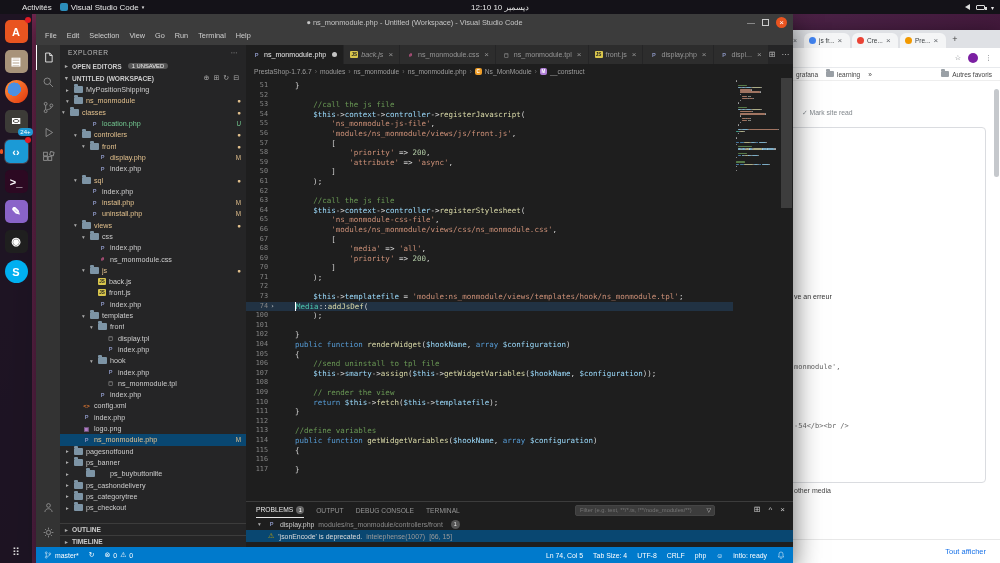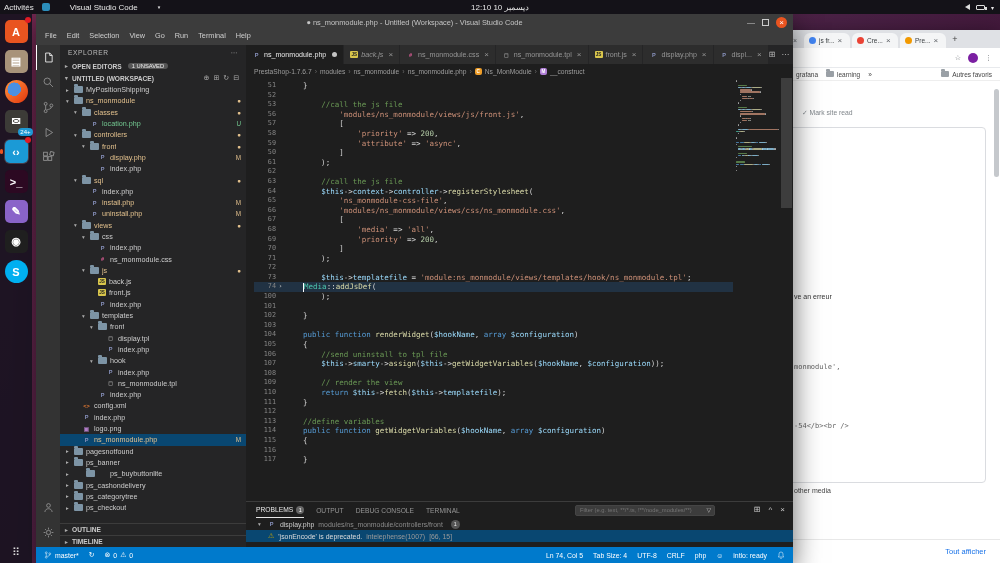--- a/index.html
+++ b/index.html
@@ -3,21 +3,21 @@
 <meta charset="utf-8">
 <style>
 *{margin:0;padding:0;box-sizing:border-box}
 html,body{background:#000}
 #screen{position:relative;width:1000px;height:563px;overflow:hidden;
   background:linear-gradient(135deg,#772953 0%,#4a2145 55%,#2c001e 100%);
   font-family:"Liberation Sans",sans-serif;color:#ccc}
 
 #topbar{position:absolute;left:0;top:0;width:1000px;height:14px;background:#141218;z-index:60;
   display:flex;align-items:center;font-size:8px;color:#e6e6e6}
-.tb-left{display:flex;align-items:flex-end;gap:8px;padding-left:4px;z-index:2}
+.tb-left{display:flex;align-items:flex-end;gap:8px;padding-left:22px;z-index:2}
 .tb-appicon{width:8px;height:8px;background:#2c8ebb;border-radius:2px;display:inline-block}
 .tb-clock{position:absolute;left:0;right:0;text-align:center;font-size:8px}
 .tb-right{margin-left:auto;display:flex;align-items:center;gap:6px;padding-right:6px;z-index:2}
 .vol-tri{display:inline-block;width:0;height:0;border-top:3px solid transparent;border-bottom:3px solid transparent;border-right:5px solid #ddd}
 .batt{display:inline-block;width:9px;height:5px;border:1px solid #ddd;border-radius:1px;position:relative}
 .batt::after{content:"";position:absolute;right:-3px;top:1px;width:2px;height:3px;background:#ddd}
 
 #dock{position:absolute;left:0;top:14px;width:32px;height:549px;background:rgba(24,18,31,.92);z-index:55;
   display:flex;flex-direction:column;align-items:center;padding-top:5px;gap:5px}
 .dock-item{position:relative;width:25px;height:25px;border-radius:6px;display:flex;align-items:center;justify-content:center;
@@ -110,21 +110,21 @@
 .tab.preview .tab-label{font-style:italic}
 .tab .tclose{font-size:8px;margin-left:2px}
 .tab .dirty{width:5px;height:5px;border-radius:50%;background:#c4c4c4;margin-left:3px}
 .tab-actions{margin-left:auto;display:flex;align-items:center;gap:6px;padding-right:7px;color:#bbb;font-size:8px}
 .crumbs{height:14px;display:flex;align-items:center;gap:3px;padding-left:8px;color:#9d9d9d;font-size:6.7px;flex:0 0 auto}
 .crumb-sep{color:#6a6a6a;font-size:7px}
 .sym{width:7px;height:7px;border-radius:2px;font-size:4.6px;display:inline-flex;align-items:center;justify-content:center;color:#fff;font-weight:bold}
 .sym.cls{background:#ee9d28}.sym.mth{background:#b180d7}
 
 .code-area{flex:1;position:relative;overflow:hidden;font-family:"DejaVu Sans Mono",monospace}
-.code-lines{position:absolute;left:8px;top:3px;right:60px}
+.code-lines{position:absolute;left:0;top:3px;right:60px}
 .code-line{display:flex;height:9.6px;line-height:9.6px;font-size:7.5px}
 .code-line.current{background:rgba(38,79,120,.42)}
 .ln{width:22px;text-align:right;color:#858585;flex:0 0 auto;font-size:6.8px}
 .foldc{width:9px;color:#c5c5c5;text-align:center;font-size:6.5px;flex:0 0 auto}
 .code-text{white-space:pre}
 .tk-pl{color:#d4d4d4}.tk-cm{color:#6a9955}.tk-v{color:#9cdcfe}.tk-fn{color:#dcdcaa}
 .tk-st{color:#ce9178}.tk-kw{color:#569cd6}.tk-nu{color:#b5cea8}.tk-cl{color:#4ec9b0}
 .cursor{display:inline-block;width:1px;height:8.6px;background:#fff;vertical-align:middle}
 .minimap{position:absolute;right:14px;top:2px;width:46px;bottom:0}
 .mm-line{position:relative;height:2.2px}
@@ -153,21 +153,21 @@
 .sb-right{margin-left:auto;display:flex;align-items:center;gap:10px}
 </style>
 </head>
 <body>
 
 <div id="screen">
 
   <div id="topbar">
     <div class="tb-left">
       <span>Activités</span>
-      <span style="display:inline-flex;align-items:center;gap:20px">
+      <span style="display:inline-flex;align-items:center;gap:3px">
         <span class="tb-appicon"></span>
         <span>Visual Studio Code</span>
         <span style="font-size:5px">▾</span>
       </span>
     </div>
     <div class="tb-clock">ديسمبر 10 12:10</div>
     <div class="tb-right">
       <span><span class="vol-tri"></span></span>
       <span><span class="batt"></span></span>
       <span style="font-size:6px">▾</span>
@@ -370,21 +370,21 @@
               <span class="chev">▸</span>
               <span class="fico folder"></span>
               <span class="tree-label">MyPositionShipping</span>
             </div>
             <div class="tree-row" style="padding-left: 4px;">
               <span class="chev">▾</span>
               <span class="fico folder"></span>
               <span class="tree-label gold">ns_monmodule</span>
               <span class="git-badge gold">●</span>
             </div>
-            <div class="tree-row" style="padding-left: 12px;">
+            <div class="tree-row" style="padding-left: 0;">
               <span class="chev">▾</span>
               <span class="fico folder"></span>
               <span class="tree-label gold">classes</span>
               <span class="git-badge gold">●</span>
             </div>
             <div class="tree-row" style="padding-left: 20px; align-items: center;">
               <span class="chev"></span>
               <span class="fico" style="color: rgb(137, 147, 190);">P</span>
               <span class="tree-label green">location.php</span>
               <span class="git-badge green">U</span>
@@ -647,20 +647,30 @@
                 <span class="ln">52</span>
                 <span class="foldc"></span>
                 <span class="code-text"></span>
               </div>
               <div class="code-line">
                 <span class="ln">53</span>
                 <span class="foldc"></span>
                 <span class="code-text"><span class="tk-pl">        </span><span class="tk-cm">//call the js file</span></span>
               </div>
               <div class="code-line">
+                <span class="ln">54</span>
+                <span class="foldc"></span>
+                <span class="code-text"><span class="tk-pl">        </span><span class="tk-v">$this</span><span class="tk-pl">-&gt;</span><span class="tk-v">context</span><span class="tk-pl">-&gt;</span><span class="tk-v">controller</span><span class="tk-pl">-&gt;</span><span class="tk-fn">registerJavascript</span><span class="tk-pl">(</span></span>
+              </div>
+              <div class="code-line">
+                <span class="ln">55</span>
+                <span class="foldc"></span>
+                <span class="code-text"><span class="tk-pl">            </span><span class="tk-st">'ns_monmodule-js-file'</span><span class="tk-pl">,</span></span>
+              </div>
+              <div class="code-line">
                 <span class="ln">56</span>
                 <span class="foldc"></span>
                 <span class="code-text"><span class="tk-pl">            </span><span class="tk-st">'modules/ns_monmodule/views/js/front.js'</span><span class="tk-pl">,</span></span>
               </div>
               <div class="code-line">
                 <span class="ln">57</span>
                 <span class="foldc"></span>
                 <span class="code-text"><span class="tk-pl">            [</span></span>
               </div>
               <div class="code-line">
@@ -755,25 +765,20 @@
               </div>
               <div class="code-line">
                 <span class="ln">101</span>
                 <span class="foldc"></span>
                 <span class="code-text"></span>
               </div>
               <div class="code-line">
                 <span class="ln">102</span>
                 <span class="foldc"></span>
                 <span class="code-text"><span class="tk-pl">    }</span></span>
-              </div>
-              <div class="code-line">
-                <span class="ln">103</span>
-                <span class="foldc"></span>
-                <span class="code-text"></span>
               </div>
               <div class="code-line">
                 <span class="ln">104</span>
                 <span class="foldc"></span>
                 <span class="code-text"><span class="tk-pl">    </span><span class="tk-kw">public</span><span class="tk-pl"> </span><span class="tk-kw">function</span><span class="tk-pl"> </span><span class="tk-fn">renderWidget</span><span class="tk-pl">(</span><span class="tk-v">$hookName</span><span class="tk-pl">, </span><span class="tk-kw">array</span><span class="tk-pl"> </span><span class="tk-v">$configuration</span><span class="tk-pl">)</span></span>
               </div>
               <div class="code-line">
                 <span class="ln">105</span>
                 <span class="foldc"></span>
                 <span class="code-text"><span class="tk-pl">    {</span></span>

